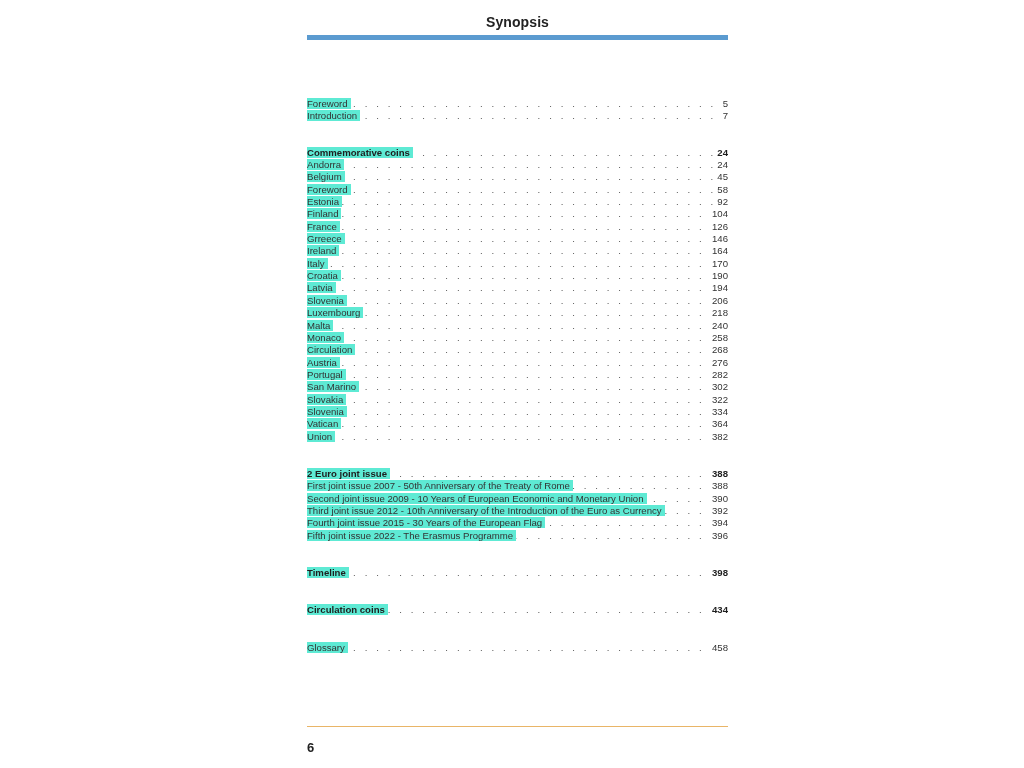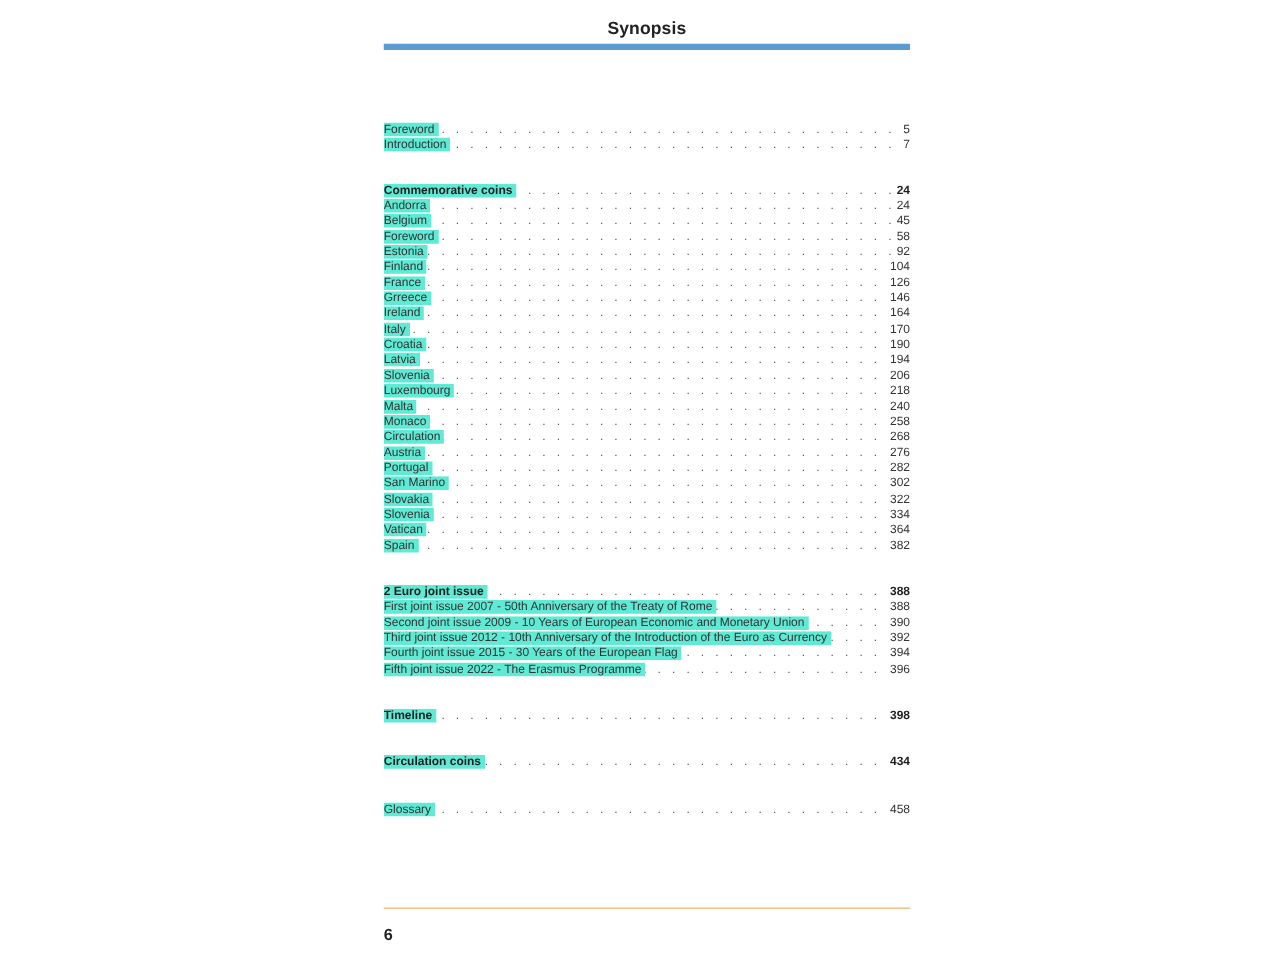--- a/index.html
+++ b/index.html
@@ -156,21 +156,21 @@
           <div class="row"><span class="leader"></span><span class="label">Luxembourg</span><span class="pg">218</span></div>
           <div class="row"><span class="leader"></span><span class="label">Malta</span><span class="pg">240</span></div>
           <div class="row"><span class="leader"></span><span class="label">Monaco</span><span class="pg">258</span></div>
           <div class="row"><span class="leader"></span><span class="label">Circulation</span><span class="pg">268</span></div>
           <div class="row"><span class="leader"></span><span class="label">Austria</span><span class="pg">276</span></div>
           <div class="row"><span class="leader"></span><span class="label">Portugal</span><span class="pg">282</span></div>
           <div class="row"><span class="leader"></span><span class="label">San Marino</span><span class="pg">302</span></div>
           <div class="row"><span class="leader"></span><span class="label">Slovakia</span><span class="pg">322</span></div>
           <div class="row"><span class="leader"></span><span class="label">Slovenia</span><span class="pg">334</span></div>
           <div class="row"><span class="leader"></span><span class="label">Vatican</span><span class="pg">364</span></div>
-          <div class="row"><span class="leader"></span><span class="label">Spain</span><span class="pg">382</span></div>
+          <div class="row"><span class="leader"></span><span class="label">Union</span><span class="pg">382</span></div>
         </div>
     </div>
 
     <div class="gap-md"></div>
 
     <div class="section">
       <div class="row bold">
         <span class="leader"></span>
         <span class="label">2 Euro joint issue</span>
         <span class="pg">388</span>

